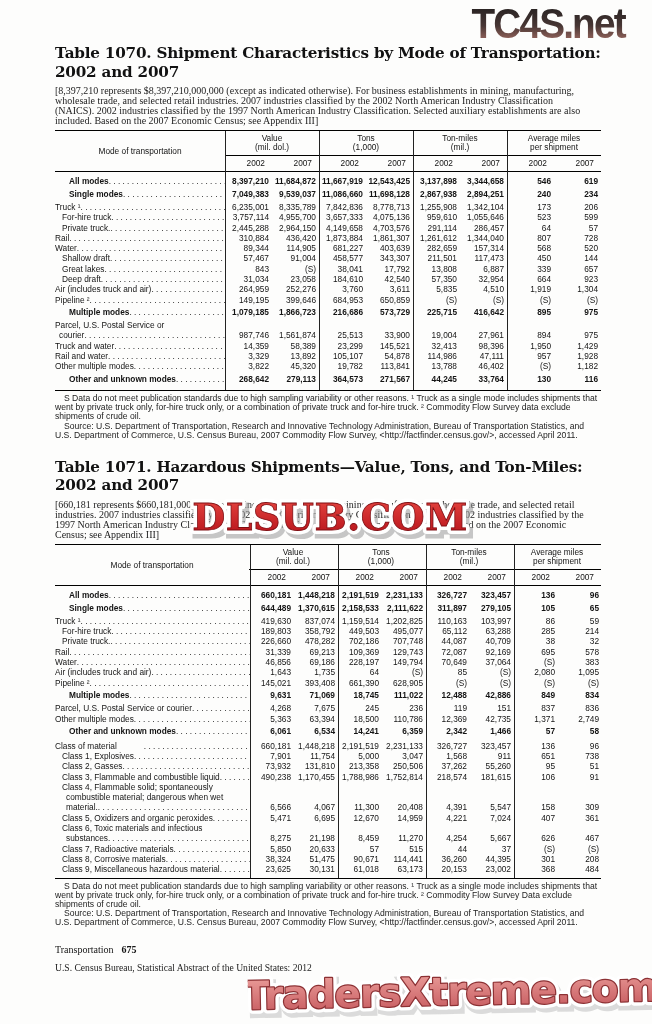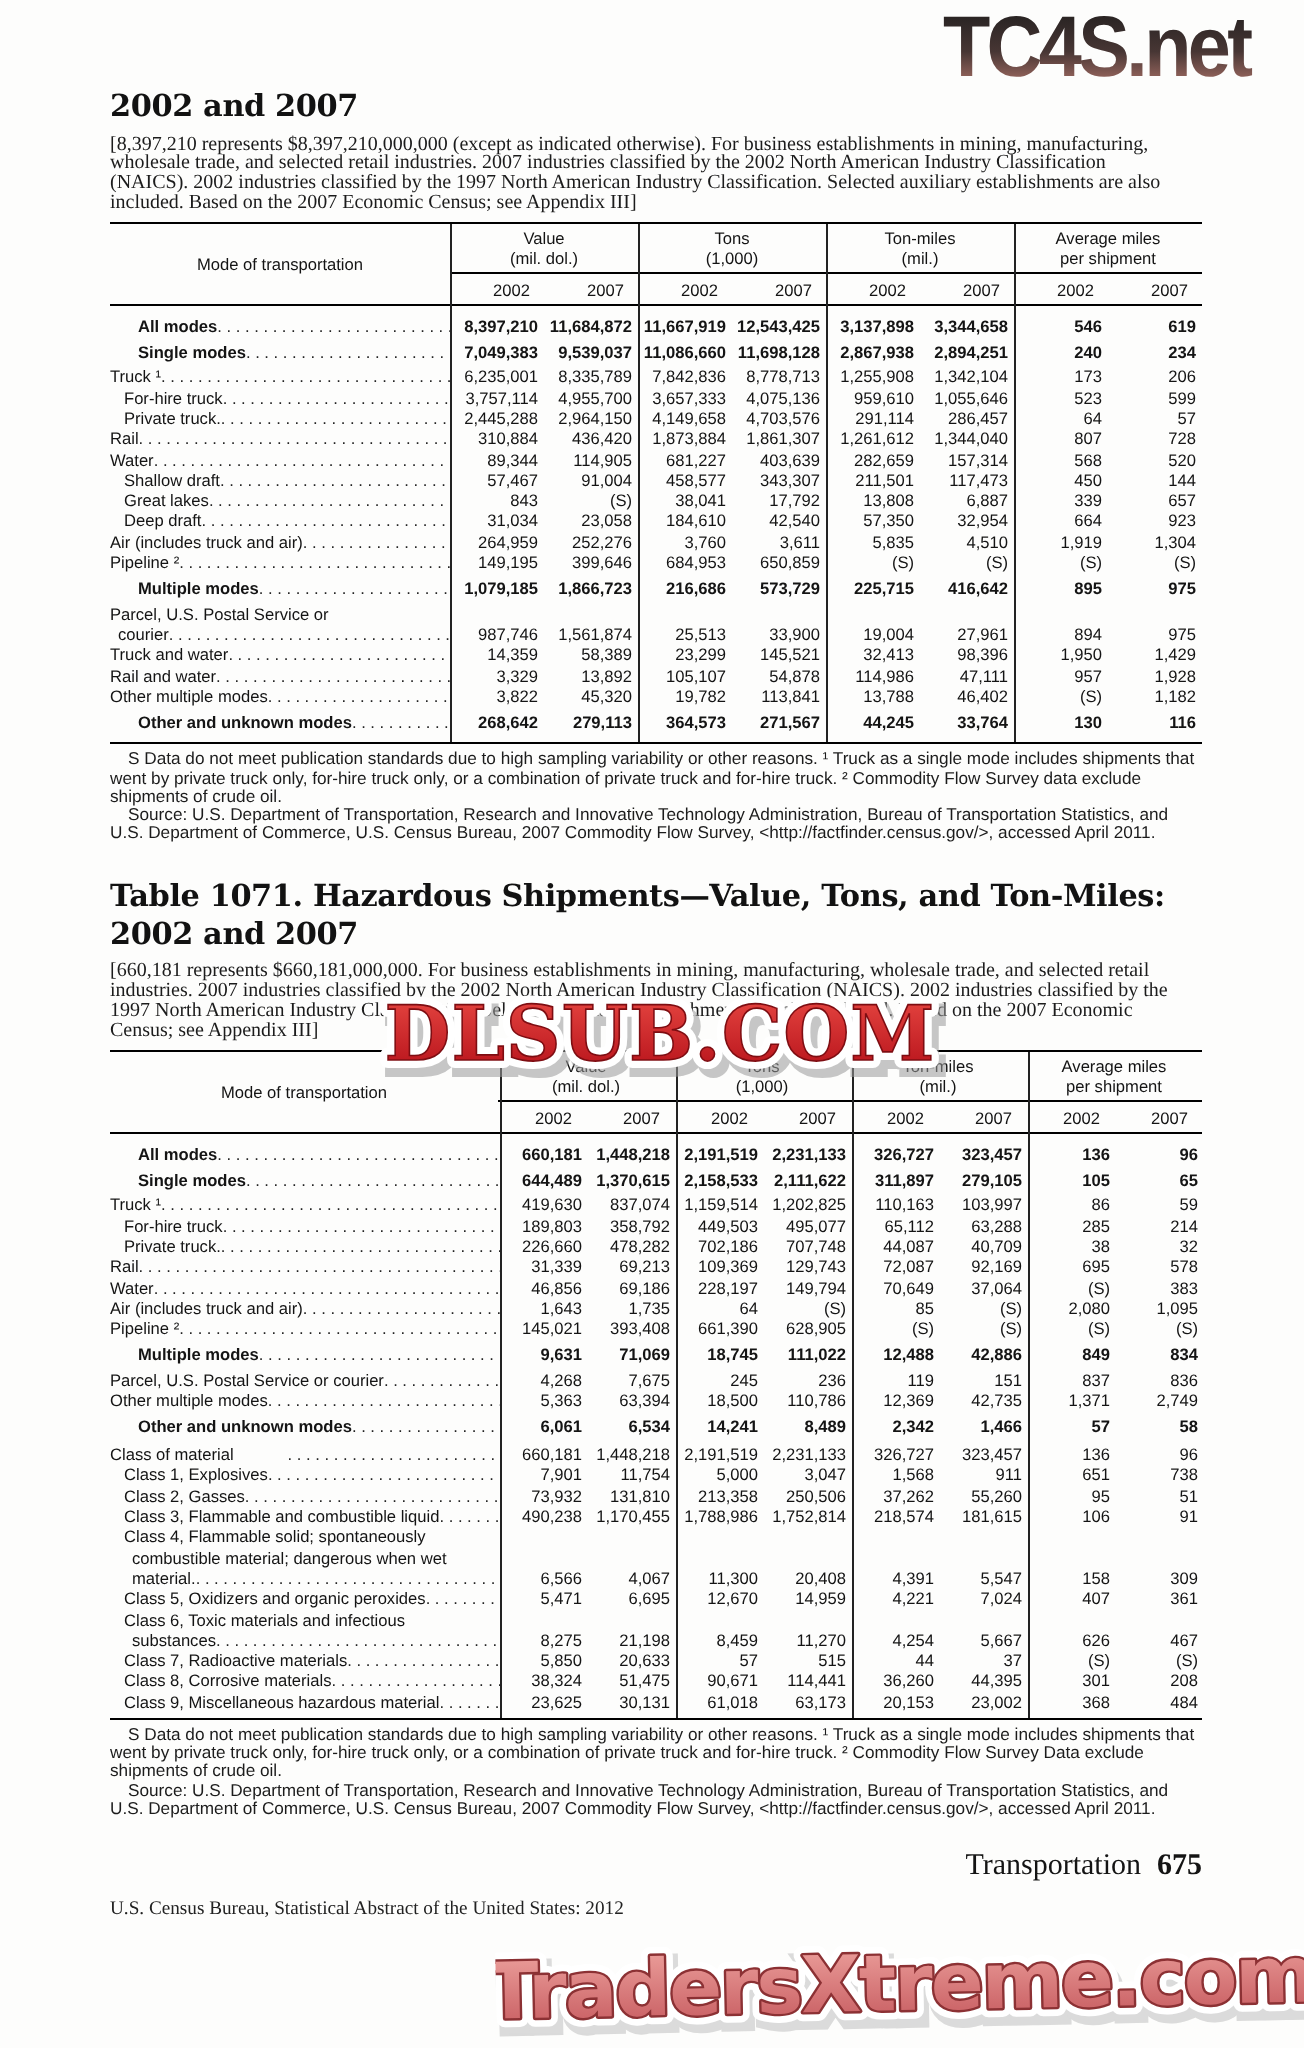--- a/index.html
+++ b/index.html
@@ -42,37 +42,38 @@
   .gap{margin-top:4px;}
   .lline{padding-right:4px;white-space:nowrap;}
   .dline{display:flex;align-items:baseline;width:100%;}
   .lcell{width:var(--lw);flex:none;display:flex;align-items:center;overflow:hidden;}
   .ltext{white-space:nowrap;}
   .leader{flex:1;overflow:hidden;white-space:nowrap;font-weight:normal;color:#222;}
   .leader::before{content:" .\00a0.\00a0.\00a0.\00a0.\00a0.\00a0.\00a0.\00a0.\00a0.\00a0.\00a0.\00a0.\00a0.\00a0.\00a0.\00a0.\00a0.\00a0.\00a0.\00a0.\00a0.\00a0.\00a0.\00a0.\00a0.\00a0.\00a0.\00a0.\00a0.\00a0.\00a0.\00a0.\00a0.\00a0.\00a0.\00a0.\00a0.\00a0.\00a0.\00a0.";}
   .vcell{width:var(--vw);flex:none;text-align:right;padding-right:3px;white-space:nowrap;}
 
   
-  .pagefoot{margin-top:16px;text-align:right;font-family:"Liberation Serif",serif;font-size:15px;}
+  .pagefoot{margin-top:16px;font-family:"Liberation Serif",serif;font-size:10px;}
   .pagefoot .pnum{font-weight:bold;padding-left:8px;}
   .credit{margin-top:7px;font-family:"Liberation Serif",serif;font-size:9.6px;color:#222;}
 
   
   .wm{position:absolute;pointer-events:none;}
   .wm-top{top:-3px;right:-4px;}
   .wm-mid{top:484px;left:180px;}
   .wm-bot{top:960px;left:248px;transform:rotate(-1.2deg);}
 </style>
 </head>
 <body>
 
 <div class="page">
   <div class="content">
 
     <div class="t-title">
+      <div>Table 1070. Shipment Characteristics by Mode of Transportation:</div>
       <div>2002 and 2007</div>
     </div>
     <div class="intro">[8,397,210 represents $8,397,210,000,000 (except as indicated otherwise). For business establishments in mining, manufacturing, wholesale trade, and selected retail industries. 2007 industries classified by the 2002 North American Industry Classification (NAICS). 2002 industries classified by the 1997 North American Industry Classification. Selected auxiliary establishments are also included. Based on the 2007 Economic Census; see Appendix III]</div>
 
     <div class="ctable t1070">
       <i class="vr vr1"></i>
       <i class="vr vr2"></i>
       <i class="vr vr3"></i>
       <i class="vr vr4"></i>
       <div class="thead">
@@ -644,21 +645,21 @@
           </div>
           <div class="trow brow">
             <div class="dline">
               <div class="lcell" style="padding-left: 14px;">
                 <span class="ltext">Other and unknown modes</span>
                 <span class="leader"></span>
               </div>
               <span class="vcell">6,061</span>
               <span class="vcell">6,534</span>
               <span class="vcell">14,241</span>
-              <span class="vcell">8,489</span>
+              <span class="vcell">6,359</span>
               <span class="vcell">2,342</span>
               <span class="vcell">1,466</span>
               <span class="vcell">57</span>
               <span class="vcell">58</span>
             </div>
           </div>
           <div class="trow gap">
             <div class="dline">
               <div class="lcell" style="padding-left: 0px; gap: 27px;">
                 <span class="ltext">Class of material</span>

